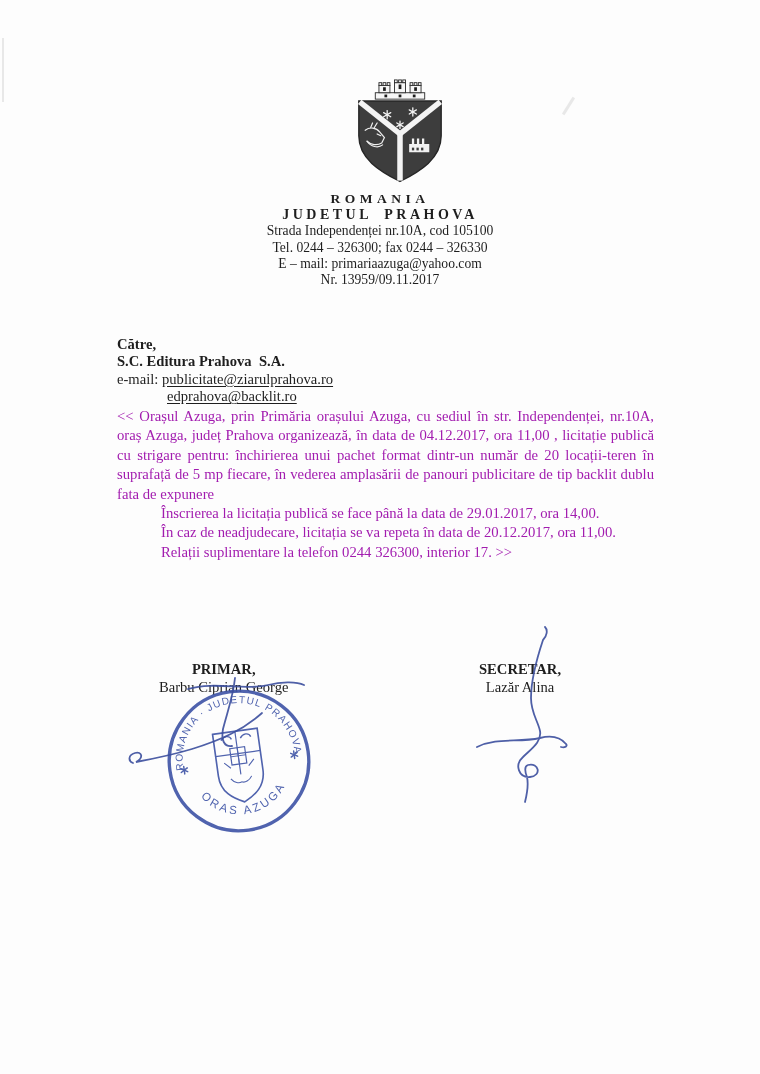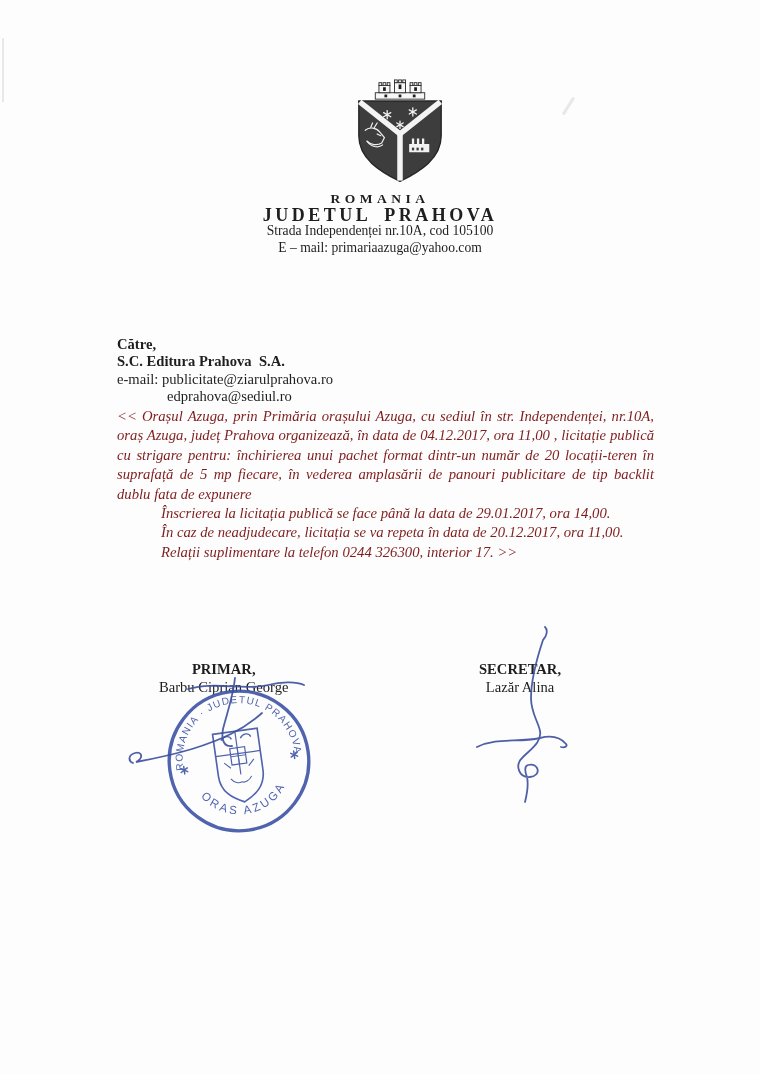--- a/index.html
+++ b/index.html
@@ -14,33 +14,33 @@
   
   .scan-edge{position:absolute;left:2px;top:38px;width:2px;height:64px;background:#dedede;opacity:.7;}
   .scan-smudge{position:absolute;left:567px;top:96px;width:3px;height:20px;background:#e2e2e2;transform:rotate(32deg);opacity:.8;}
 
   
   .crest{position:absolute;left:354px;top:79px;width:92px;height:108px;}
 
   
   .letterhead{position:absolute;top:191px;left:0;width:760px;text-align:center;line-height:16.2px;}
   .lh-country{font-size:13.5px;font-weight:bold;letter-spacing:4.5px;}
-  .lh-county{font-size:18px;font-weight:bold;letter-spacing:3.5px;word-spacing:6px;}
+  .lh-county{font-size:14px;font-weight:bold;letter-spacing:3.5px;word-spacing:6px;}
   .lh-institution{font-size:14.5px;font-weight:bold;letter-spacing:2.8px;word-spacing:5px;line-height:17px;}
   .lh-line{font-size:13.6px;line-height:16.2px;}
 
   
   .recipient{position:absolute;left:117px;top:336px;font-size:14.6px;line-height:17.4px;}
   .rc-bold{font-weight:bold;white-space:pre-wrap;}
   .rc-email-2{margin-left:50px;}
-  .u{text-underline-offset:2px;}
+  .u{text-decoration:underline;text-underline-offset:2px;}
 
   
   .letter-body{position:absolute;left:117px;top:407px;width:537px;
-    font-style:italic;font-size:14.7px;line-height:19.4px;text-align:justify;color:#7f1d1d;}
+    font-size:14.7px;line-height:19.4px;text-align:justify;color:#a21caf;}
   .letter-body p{margin:0;}
   .letter-body p.indent{text-indent:44px;}
 
   
   .sig{position:absolute;font-size:14.6px;line-height:17.5px;text-align:center;}
   .sig-left{left:159px;top:661px;}
   .sig-right{left:479px;top:661px;}
   .sig-title{font-weight:bold;}
 
   
@@ -120,28 +120,30 @@
       <rect x="63" y="75" width="2.5" height="3" fill="#3d3d3d"></rect>
       <rect x="68" y="75" width="2.5" height="3" fill="#3d3d3d"></rect>
       <rect x="73" y="75" width="2.5" height="3" fill="#3d3d3d"></rect>
     </g>
   </svg>
 
   <div class="letterhead">
     <div class="lh-country">ROMANIA</div>
     <div class="lh-county">JUDETUL PRAHOVA</div>
     <div class="lh-line">Strada Independenței nr.10A, cod 105100</div>
+    <div class="lh-line">Tel. 0244 – 326300; fax 0244 – 326330</div>
     <div class="lh-line">E – mail: primariaazuga@yahoo.com</div>
+    <div class="lh-line">Nr. 13959/09.11.2017</div>
   </div>
 
   <div class="recipient">
     <div class="rc-bold">Către,</div>
     <div class="rc-bold">S.C. Editura Prahova  S.A.</div>
     <div><span>e-mail: </span><span class="u">publicitate@ziarulprahova.ro</span></div>
-    <div class="rc-email-2"><span class="u">edprahova@sediul.ro</span></div>
+    <div class="rc-email-2"><span class="u">edprahova@backlit.ro</span></div>
   </div>
 
   <div class="letter-body">
     <p>&lt;&lt; Orașul Azuga, prin Primăria orașului Azuga, cu sediul în str. Independenței, nr.10A, oraș Azuga, județ Prahova organizează, în data de 04.12.2017, ora 11,00 , licitație publică cu strigare pentru:  închirierea  unui pachet  format dintr-un număr de 20 locații-teren în suprafață de 5 mp fiecare, în vederea amplasării de panouri publicitare de tip backlit dublu fata de expunere</p>
     <p class="indent">Înscrierea la licitația publică se face  până la data de 29.01.2017, ora 14,00.</p>
     <p class="indent">În caz de neadjudecare, licitația se va repeta în data de 20.12.2017, ora 11,00.</p>
     <p class="indent">Relații suplimentare la telefon 0244 326300, interior 17. &gt;&gt;</p>
   </div>
 
   <div class="sig sig-left">

